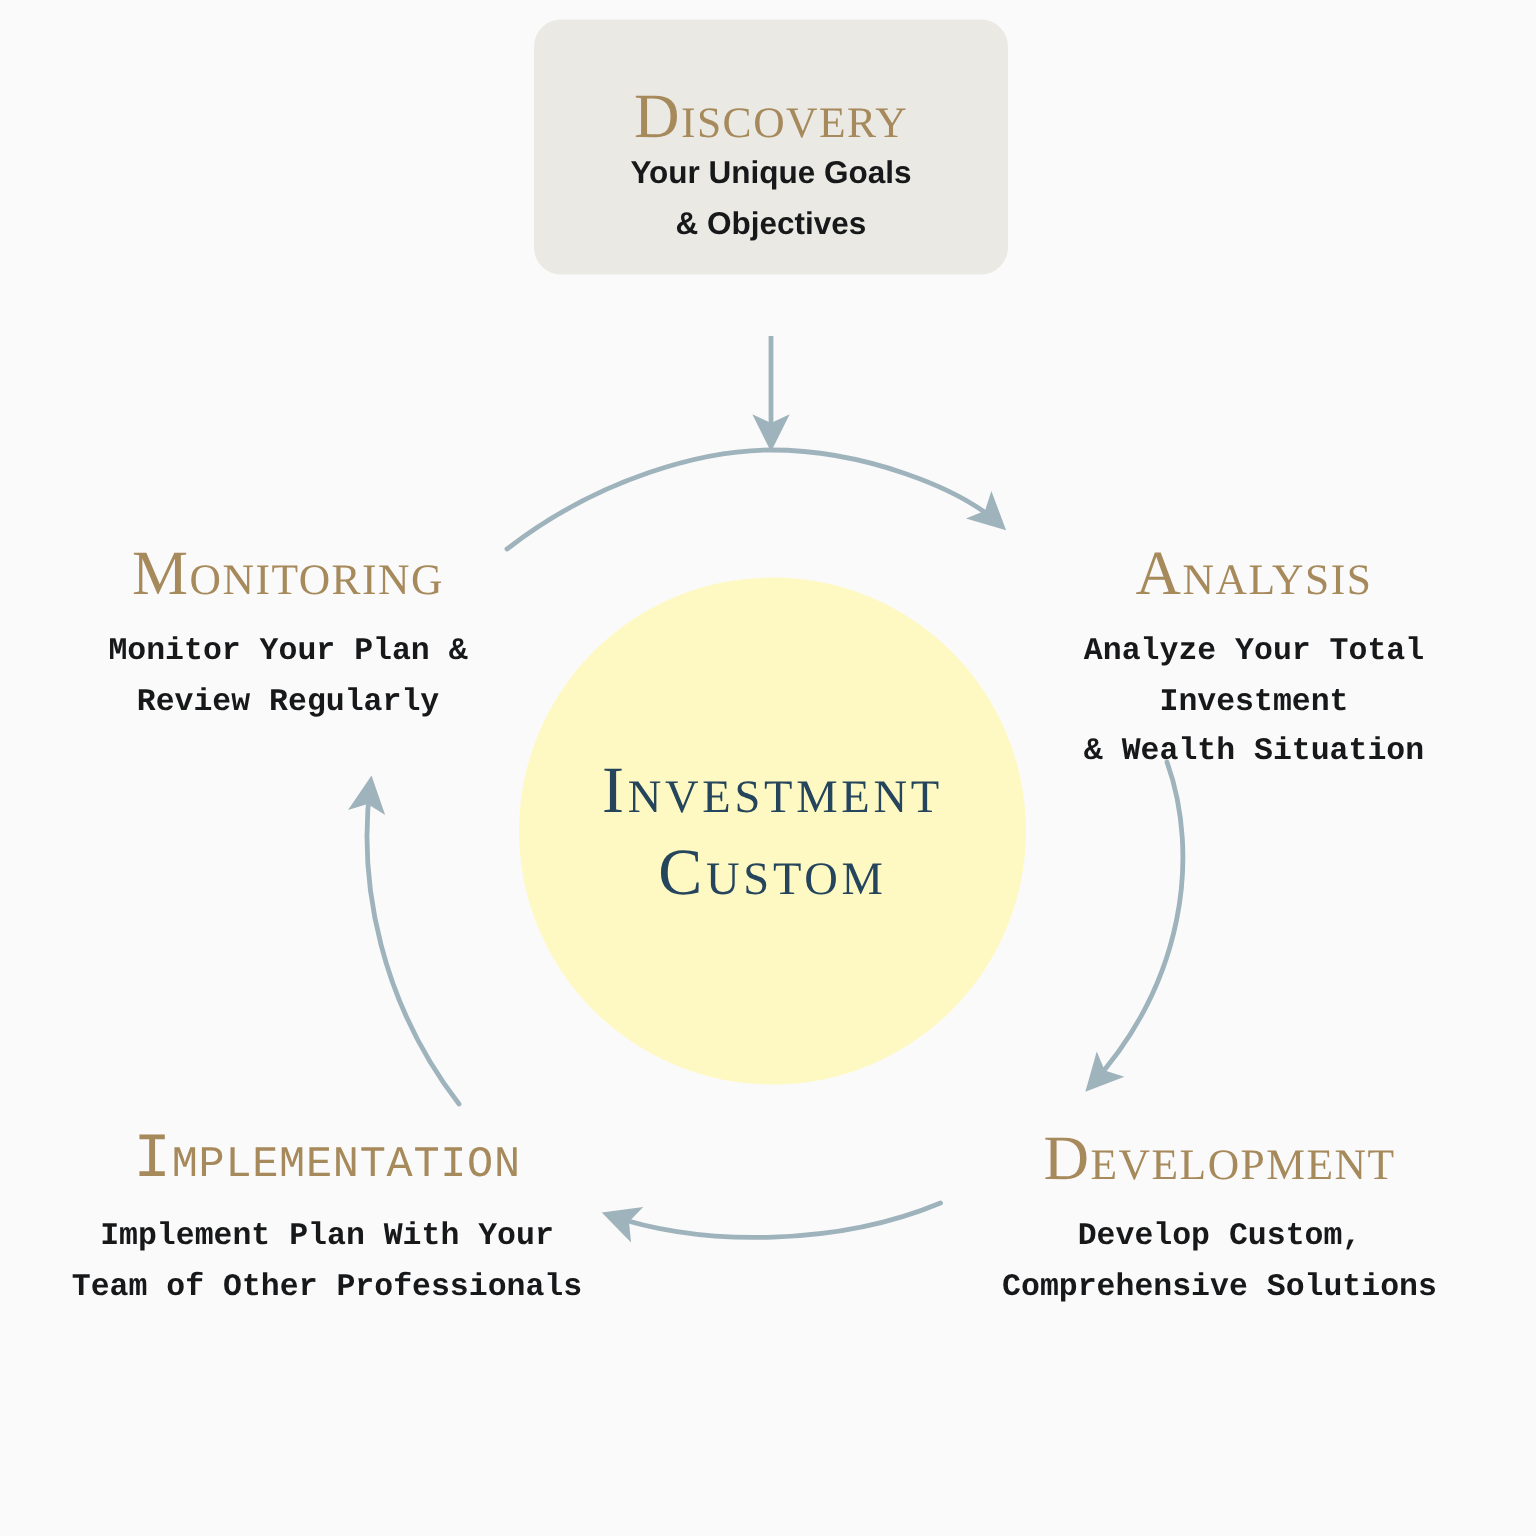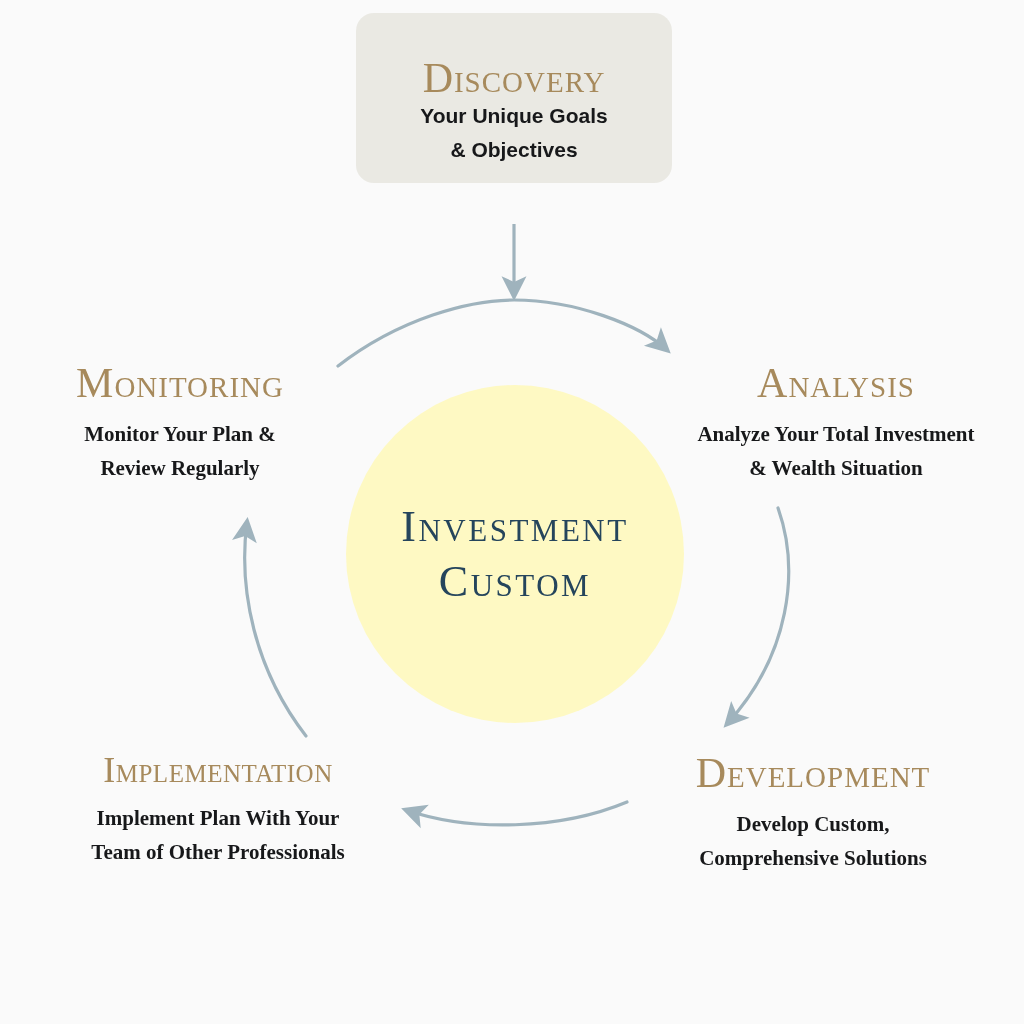--- a/index.html
+++ b/index.html
@@ -76,25 +76,26 @@
     font-family: "Liberation Serif", serif;
     font-variant: small-caps;
     color: #a78a5c;
     font-size: 42px;
     letter-spacing: 1px;
     line-height: 1;
     white-space: nowrap;
     text-align: center;
   }
   .stage-title.tall {
-    font-size: 36px;
+    font-size: 42px;
     letter-spacing: 0.5px;
+    font-family: Liberation Mono, monospace;
   }
   .stage-body {
-    font-family: Liberation Serif, serif;
+    font-family: Liberation Mono, monospace;
     font-weight: bold;
     color: #17181a;
     font-size: 21px;
     line-height: 1.6;
     text-align: center;
     margin-top: 14px;
     white-space: pre-line;
   }
   .card-body {
     font-family: "Liberation Sans", sans-serif;
@@ -110,21 +111,21 @@
   
   .stage-block {
     position: absolute;
     display: flex;
     flex-direction: column;
     align-items: center;
   }
   #stage-analysis      { left: 660px; top: 362px; width: 352px; }
   #stage-development   { left: 622px; top: 752px; width: 382px; }
   #stage-implementation{ left: 8px;   top: 752px; width: 420px; }
-  #stage-monitoring    { left: 8px;   top: 362px; width: 344px; }
+  #stage-monitoring    { left: 20px;   top: 362px; width: 344px; }
 </style>
 </head>
 <body>
 
 <div id="stage">
 
   <svg id="arc-layer" viewBox="0 0 1024 1024">
     <defs>
       <marker id="ah" markerWidth="9" markerHeight="9" refX="6.6" refY="4.5" orient="auto" markerUnits="strokeWidth">
         <path d="M0.4,0.6 L8.2,4.5 L0.4,8.4 L2.2,4.5 Z" fill="#9fb3bd"></path>

